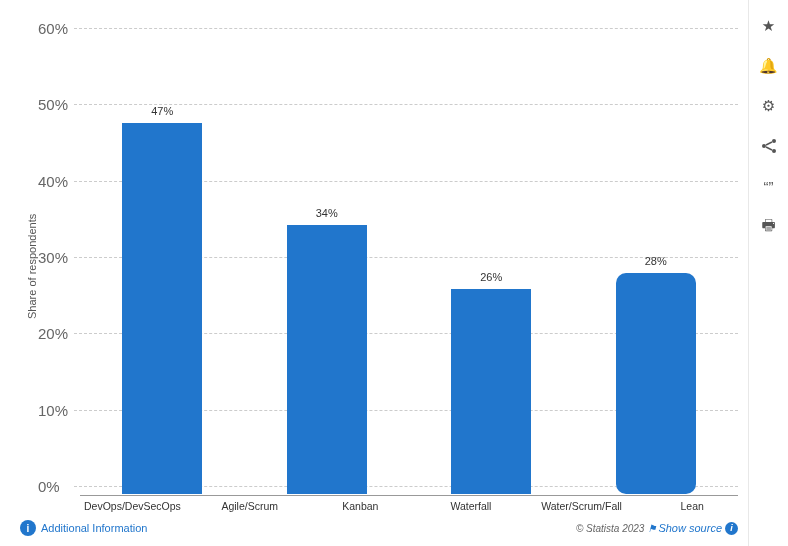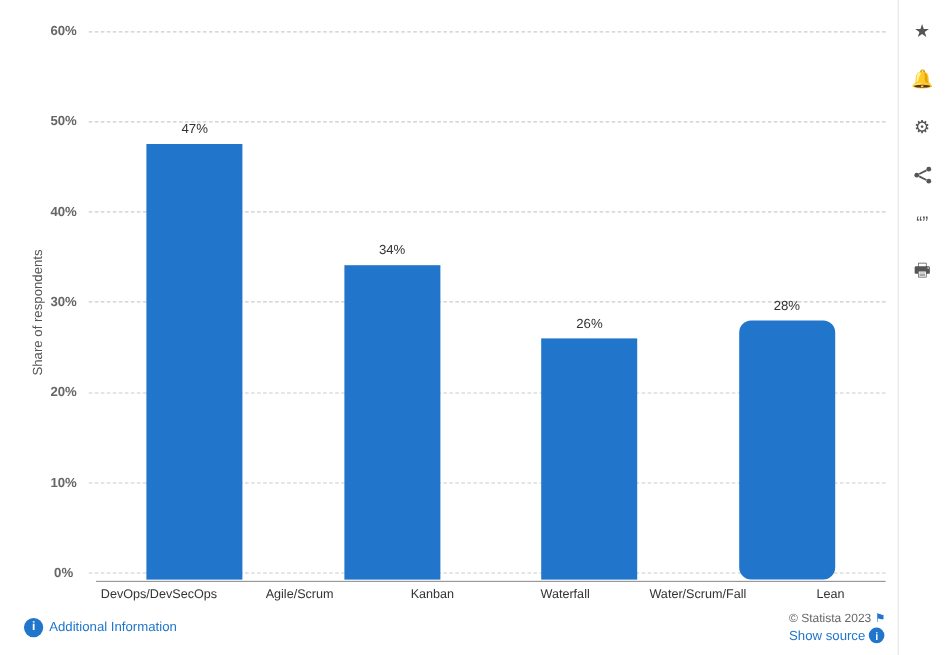--- a/index.html
+++ b/index.html
@@ -64,27 +64,26 @@
       pointer-events: none;
     }
 
     .grid-line-row {
       display: flex;
       align-items: center;
       width: 100%;
     }
 
     .grid-label {
-      font-size: 11px;
+      font-size: 15px;
       color: #666;
       width: 36px;
-      text-align: center;
+      text-align: left;
       padding-right: 6px;
       flex-shrink: 0;
-      font-weight: bold;
     }
 
     .grid-line {
       flex: 1;
       border-top: 1px dashed #ccc;
       height: 0;
     }
 
     .bars-container {
       position: absolute;
@@ -171,23 +170,24 @@
       font-size: 10px;
       display: flex;
       align-items: center;
       justify-content: center;
       font-weight: bold;
       flex-shrink: 0;
     }
 
     .footer-right {
       display: flex;
-      flex-direction: column;
-      align-items: flex-start;
+      flex-direction: row;
+      align-items: center;
       gap: 2px;
+      font-style: italic;
     }
 
     .statista-credit {
       font-size: 10px;
       color: #666;
       display: flex;
       align-items: center;
       gap: 3px;
     }
 

